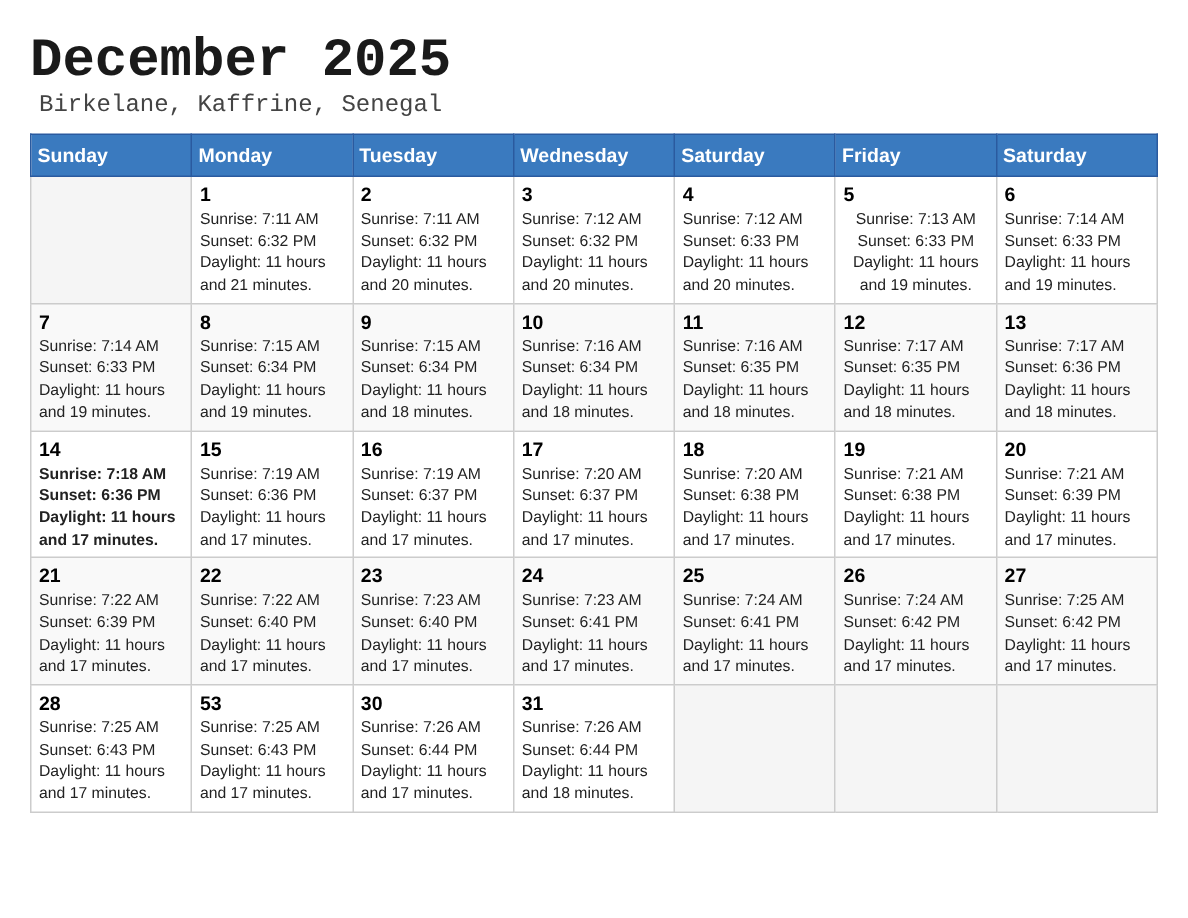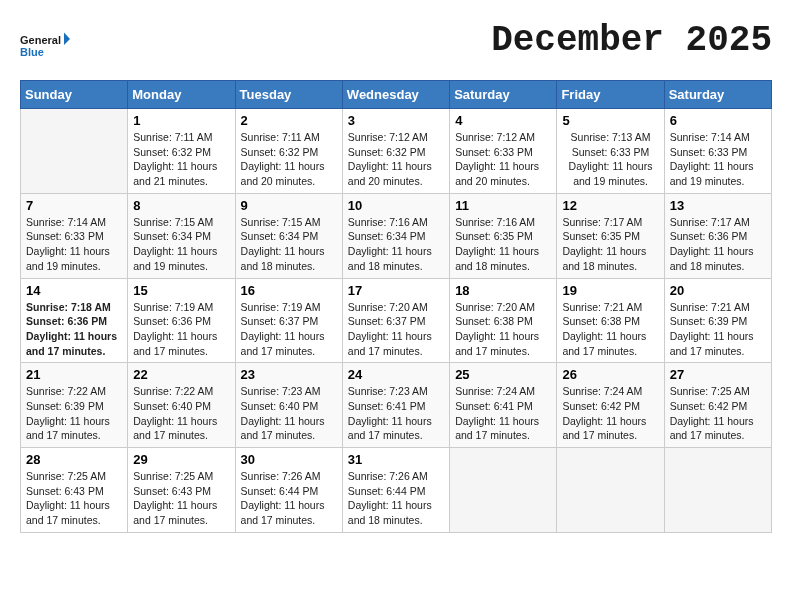--- a/index.html
+++ b/index.html
@@ -71,29 +71,23 @@
       line-height: 1.4;
     }
     .empty-cell {
       background: #f5f5f5 !important;
     }
   </style>
 </head>
 <body>
 
 <div class="header-area">
-  <div class="logo">
-  <svg width="50" height="50" viewBox="0 0 100 60">
-    <text x="0" y="28" font-size="22" font-weight="bold" fill="#1a1a1a" font-family="Arial">General</text>
-    <text x="0" y="52" font-size="22" font-weight="bold" fill="#1a6fba" font-family="Arial">Blue</text>
-    <polygon points="88,5 100,18 88,30" fill="#1a6fba"></polygon>
-  </svg>
-</div>
   <div class="title-area">
     <div class="month-title">December 2025</div>
+    <div class="location">Birkelane, Kaffrine, Senegal</div>
   </div>
 </div>
 
 <table>
   <thead>
     <tr>
     <th>Sunday</th>
         <th>Monday</th>
         <th>Tuesday</th>
         <th>Wednesday</th>
@@ -303,21 +297,21 @@
       </tr>
       <tr>
         <td>
           <span class="day-num">28</span>
           <div class="day-info" style="white-space: pre-line;">Sunrise: 7:25 AM
 Sunset: 6:43 PM
 Daylight: 11 hours
 and 17 minutes.</div>
         </td>
         <td>
-          <span class="day-num">29</span>
+          <span class="day-num">53</span>
           <div class="day-info" style="white-space: pre-line;">Sunrise: 7:25 AM
 Sunset: 6:43 PM
 Daylight: 11 hours
 and 17 minutes.</div>
         </td>
         <td>
           <span class="day-num">30</span>
           <div class="day-info" style="white-space: pre-line;">Sunrise: 7:26 AM
 Sunset: 6:44 PM
 Daylight: 11 hours

